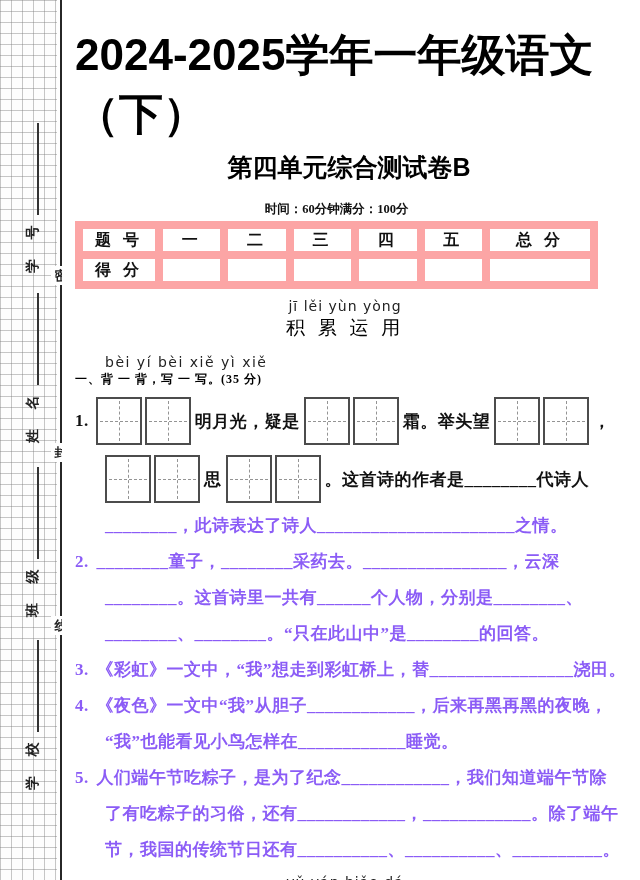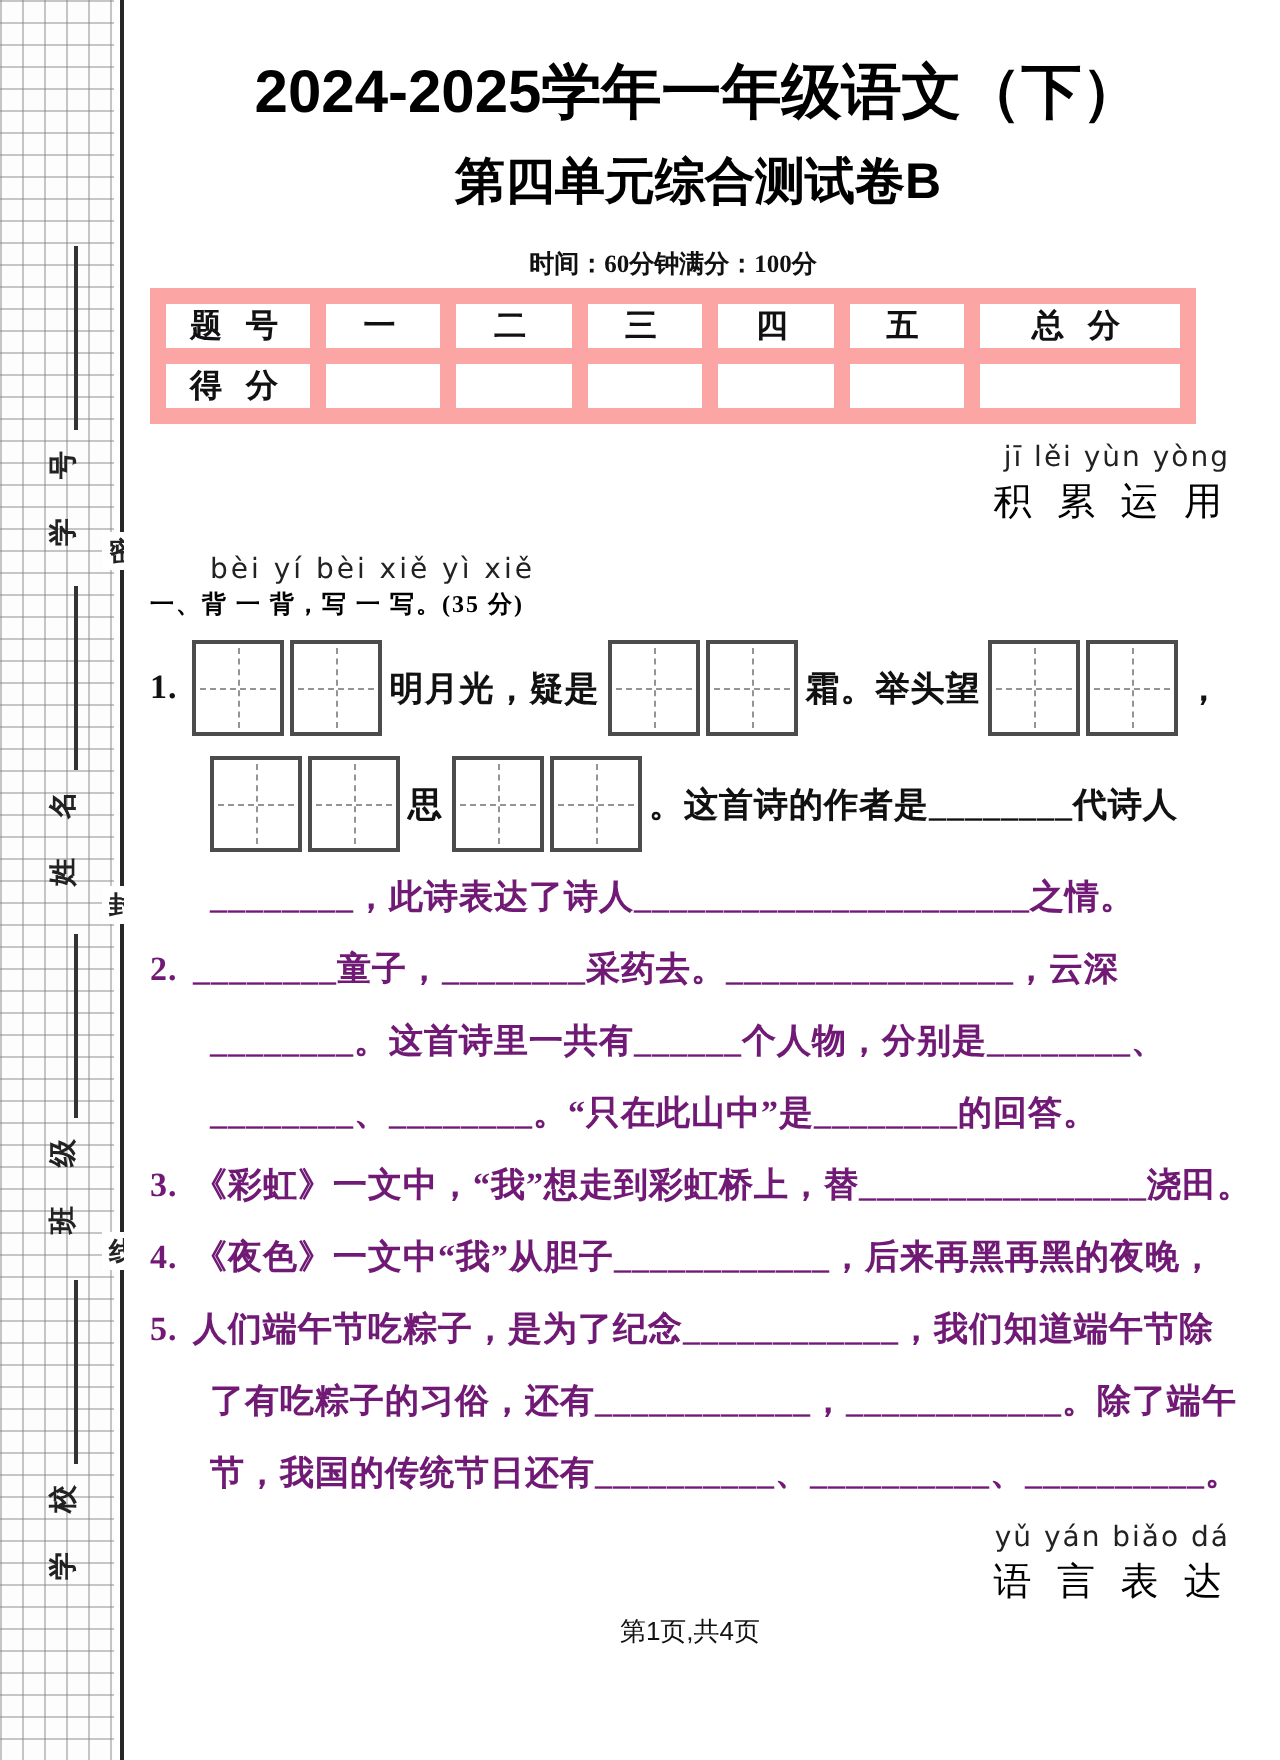--- a/index.html
+++ b/index.html
@@ -31,50 +31,50 @@
   .seal-char {
     position:absolute; left:51px; width:20px; text-align:center;
     font-family:"Liberation Serif", serif; font-weight:600; font-size:13px; color:#222;
     background:#fff; padding:3px 0; line-height:13px;
   }
 
   
   .paper { position:absolute; left:62px; top:0; width:578px; height:880px; background:#fff; padding:26px 0 0 13px; }
 
   .title {
-    text-align:center; width:548px;
-    font-family:"Liberation Sans", sans-serif; font-weight:900; font-size:30px;
+    width:548px;
+    font-family:"Liberation Sans", sans-serif; font-weight:900; font-size:44px;
     letter-spacing:0px; color:#000;
   }
   .subtitle {
     text-align:center; width:548px; margin-top:7px;
     font-family:"Liberation Sans", sans-serif; font-weight:800; font-size:25px; color:#000;
   }
   .meta { width:523px; margin-top:17px; display:flex; justify-content:center;
     font-family:"Liberation Serif", serif; font-weight:600; font-size:12.5px; color:#111; }
 
   table.score-table { border-collapse:collapse; width:523px; margin-top:3px; table-layout:fixed; }
   table.score-table th, table.score-table td {
     border:8px solid #fca5a5; height:30px; text-align:center; vertical-align:middle;
     font-family:"Liberation Serif", serif; font-weight:700; font-size:16px; color:#111;
     letter-spacing:4px;
   }
   .col-label { width:80px; } .col-total { width:108px; }
 
-  .sec-head { width:540px; text-align:right; margin-top:9px; }
+  .sec-head { width:540px; text-align:center; margin-top:9px; }
   .pinyin { font-family:"DejaVu Sans", sans-serif; font-size:14px; color:#222; letter-spacing:1px; }
   .sec-title { font-family:"Liberation Serif", serif; font-weight:400; font-size:19px; letter-spacing:4px; margin-top:1px; color:#000; }
 
   .intro { margin-top:13px; }
   .intro-pinyin { margin-left:30px; font-family:"DejaVu Sans", sans-serif; font-size:14px; letter-spacing:1.5px; color:#222; }
   .intro-text { font-family:"Liberation Serif", serif; font-weight:800; font-size:12px; letter-spacing:1px; margin-top:1px; color:#000; }
 
   .qline {
     font-family:"Liberation Serif", serif; font-weight:600; font-size:17px;
-    line-height:36px; letter-spacing:0.5px; white-space:nowrap; color:#701a75;
+    line-height:36px; letter-spacing:0.5px; white-space:nowrap; color:#8b5cf6;
   }
   .cont { padding-left:30px; }
   .qnum { font-weight:700; margin-right:3px; }
 
   .qrow { display:flex; align-items:center; gap:4px; height:58px;
     font-family:"Liberation Serif", serif; font-weight:600; font-size:17px; letter-spacing:0.5px; color:#111; white-space:nowrap; }
   .tz-pair { display:flex; gap:3px; }
   .tz { width:46px; height:48px; border:2px solid #4c4c4c; position:relative; background:#fff; }
   .tz::before { content:""; position:absolute; left:50%; top:2px; bottom:2px; border-left:1px dashed #949494; }
   .tz::after  { content:""; position:absolute; top:50%; left:2px; right:2px; border-top:1px dashed #949494; }
@@ -202,20 +202,21 @@
         <span class="qnum">3.</span>
         <span>《彩虹》一文中，“我”想走到彩虹桥上，替________________浇田。</span>
       </div>
     </div>
 
     <div>
       <div class="qline">
         <span class="qnum">4.</span>
         <span>《夜色》一文中“我”从胆子____________，后来再黑再黑的夜晚，</span>
       </div>
+      <div class="qline cont">“我”也能看见小鸟怎样在____________睡觉。</div>
     </div>
 
     <div>
       <div class="qline">
         <span class="qnum">5.</span>
         <span>人们端午节吃粽子，是为了纪念____________，我们知道端午节除</span>
       </div>
       <div class="qline cont">了有吃粽子的习俗，还有____________，____________。除了端午</div>
       <div class="qline cont">节，我国的传统节日还有__________、__________、__________。</div>
     </div>

